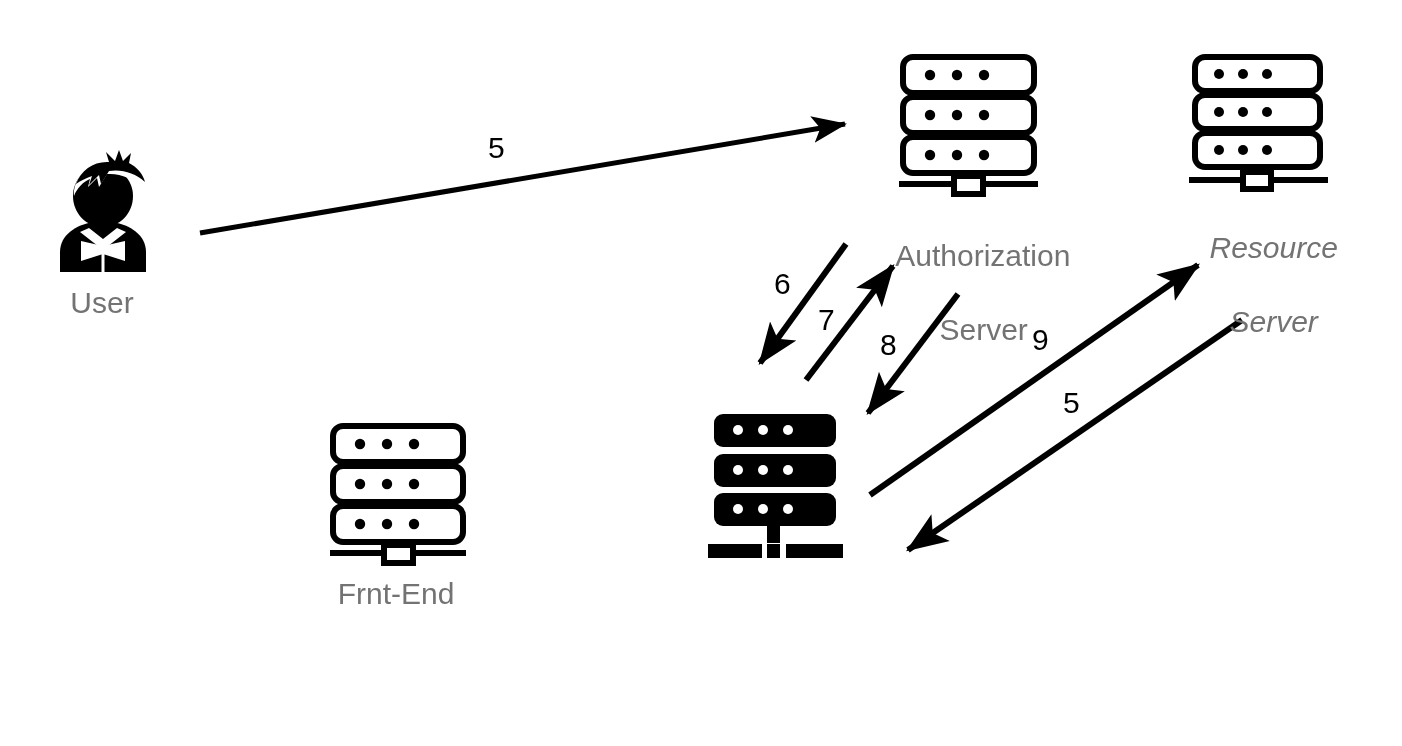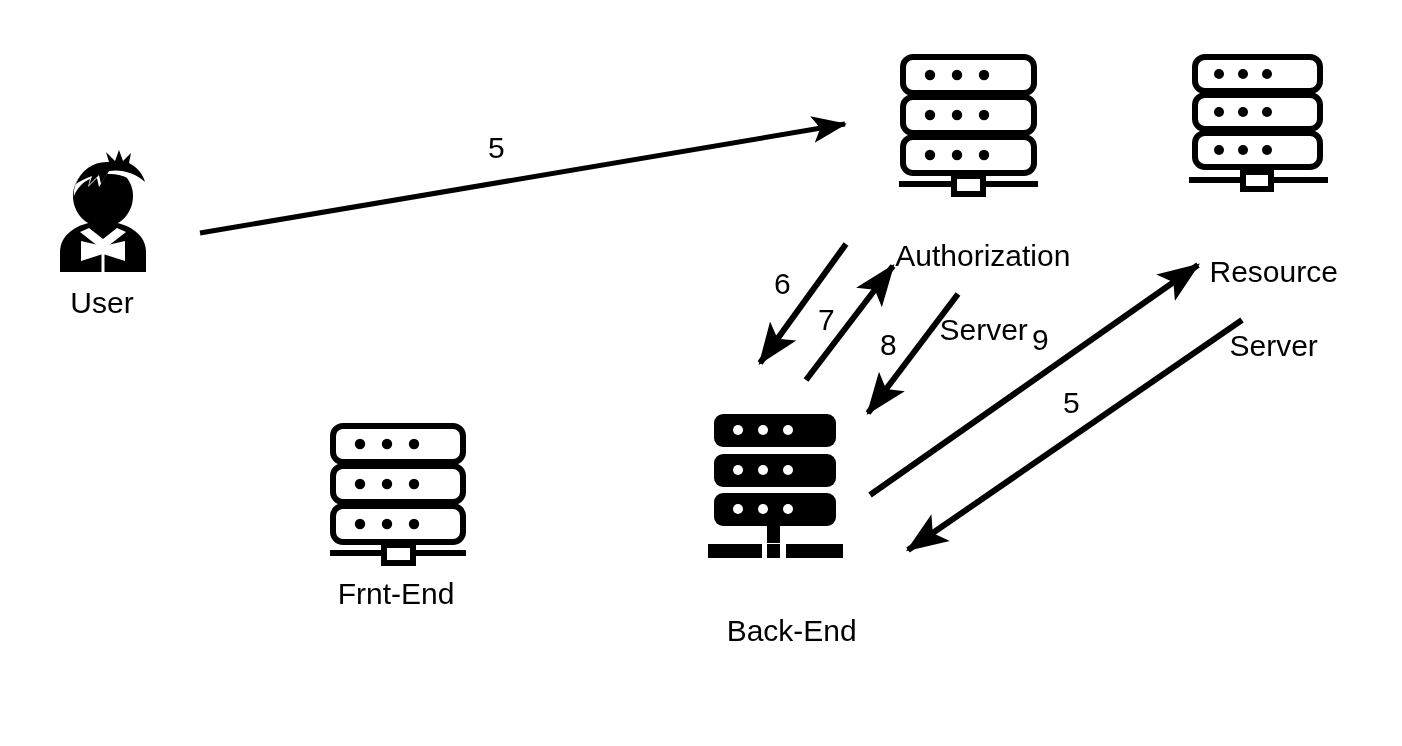--- a/index.html
+++ b/index.html
@@ -21,21 +21,21 @@
     top: 0;
     width: 1402px;
     height: 746px;
   }
   .node-label {
     position: absolute;
     text-align: center;
     font-family: "Liberation Sans", sans-serif;
     font-size: 30px;
     line-height: 37px;
-    color: #000000;
+    color: #737373;
     white-space: pre;
     letter-spacing: 0px;
   }
   .edge-label {
     position: absolute;
     font-family: "Liberation Sans", sans-serif;
     font-size: 30px;
     line-height: 30px;
     color: #000000;
     white-space: pre;
@@ -187,29 +187,29 @@
     <line x1="870" y1="495" x2="1198" y2="265" stroke="#000000" stroke-width="6" marker-end="url(#arrowhead)"></line>
 
     <line x1="1242" y1="320" x2="908" y2="550" stroke="#000000" stroke-width="6" marker-end="url(#arrowhead)"></line>
   </svg>
 
   <div class="node-label" style="left: 316px; top: 575px; width: 160px;">Frnt-End</div>
 
   <div class="node-label" style="left: 42px; top: 284px; width: 120px;">User</div>
 
   <div class="node-label" style="left: 685px; top: 575px; width: 180px;">
-    <span>Back-End</span><br>
+    <br>
   </div>
 
   <div class="node-label" style="left: 857px; top: 200px; width: 220px;">
     <span>Authorization</span><br>
     <span>Server</span>
   </div>
 
-  <div class="node-label" style="left: 1167px; top: 216px; width: 180px;">
+  <div class="node-label" style="left: 1167px; top: 192px; width: 180px; font-style: italic;">
     <span>Resource</span><br>
     <span>Server</span>
   </div>
 
   <div class="edge-label" style="left: 488px; top: 133px;">5</div>
 
   <div class="edge-label" style="left: 774px; top: 269px;">6</div>
 
   <div class="edge-label" style="left: 818px; top: 305px;">7</div>
 

